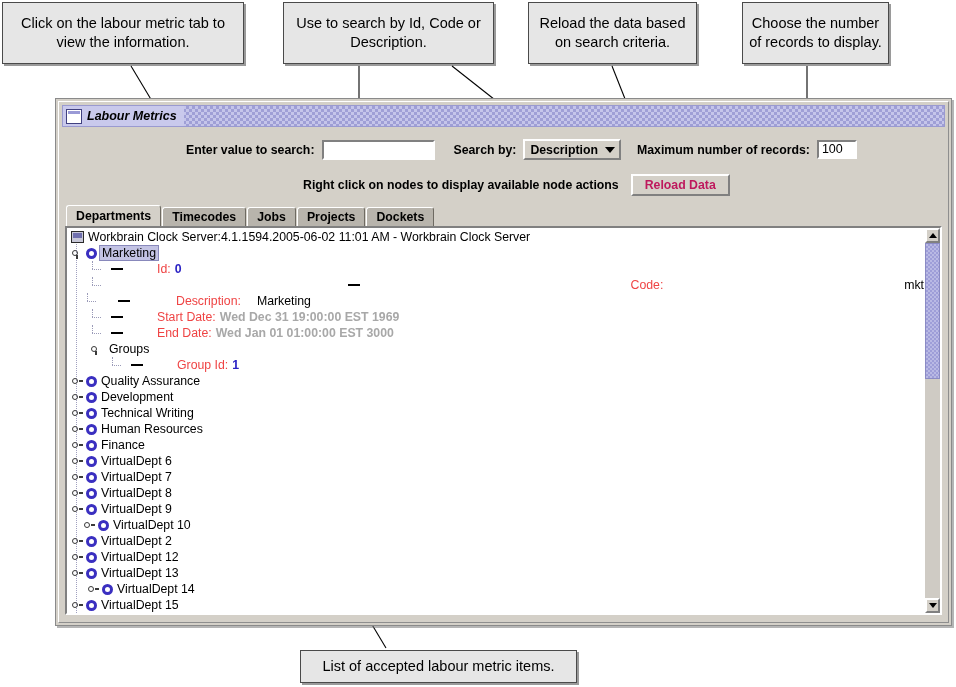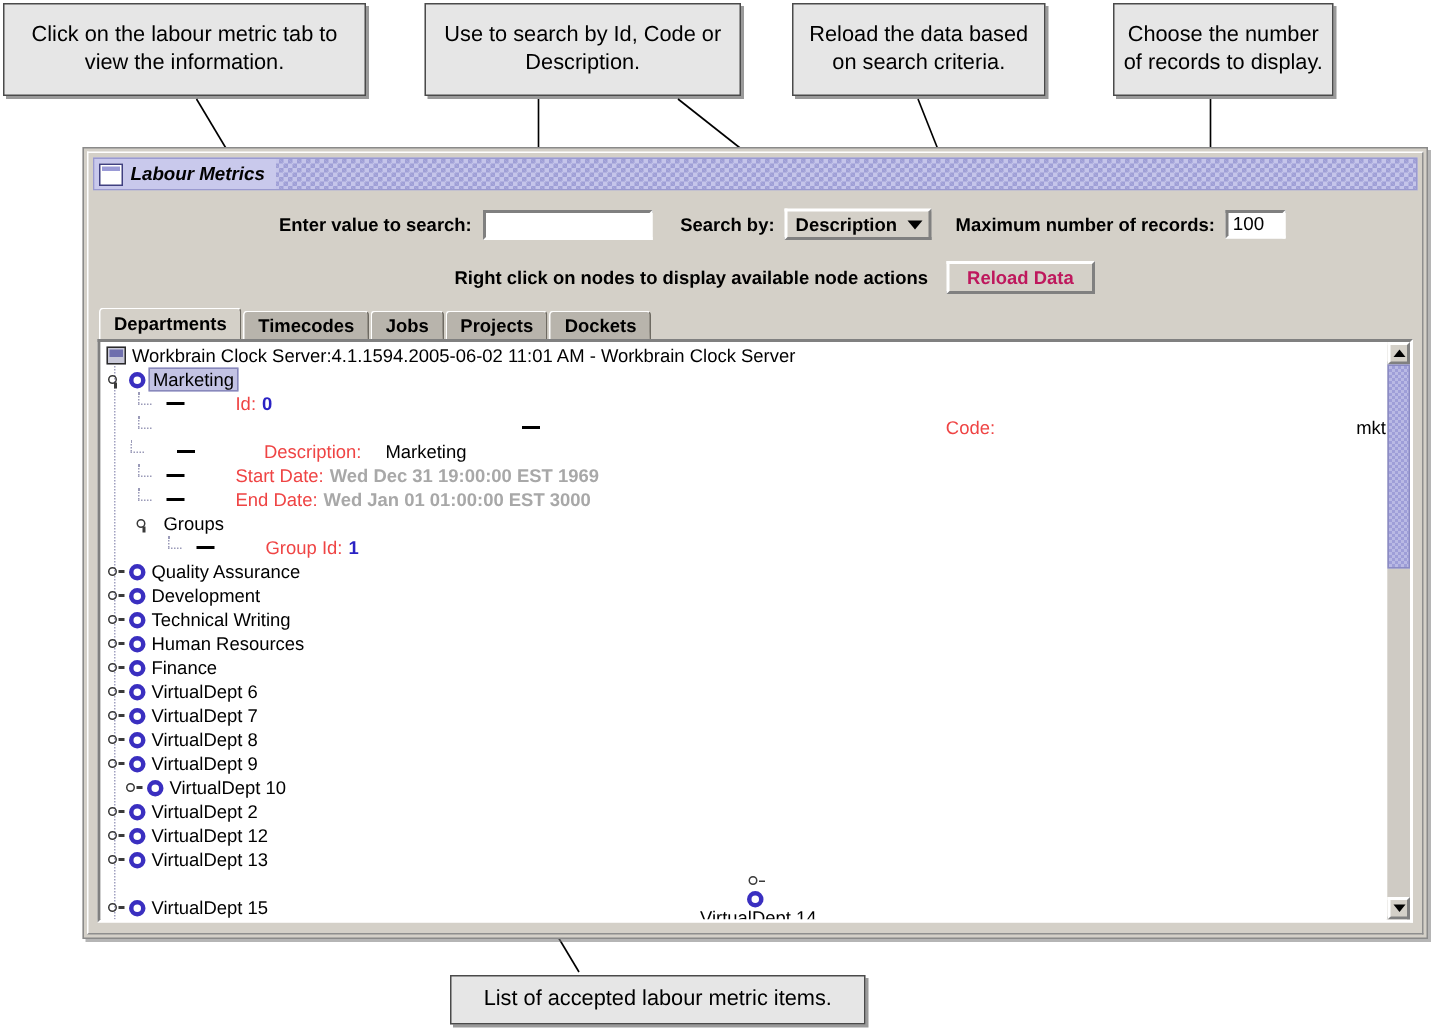--- a/index.html
+++ b/index.html
@@ -458,21 +458,21 @@
           <div class="trow" style="padding-left:4px;">
             <span class="handle"></span>
             <span class="ring"></span>
             <span>VirtualDept 12</span>
           </div>
           <div class="trow" style="padding-left:4px;">
             <span class="handle"></span>
             <span class="ring"></span>
             <span>VirtualDept 13</span>
           </div>
-          <div class="trow" style="padding-left:20px;flex-direction:column;">
+          <div class="trow" style="padding-left:20px;">
             <span class="handle"></span>
             <span class="ring"></span>
             <span>VirtualDept 14</span>
           </div>
           <div class="trow" style="padding-left:4px;">
             <span class="handle"></span>
             <span class="ring"></span>
             <span>VirtualDept 15</span>
           </div>
 

